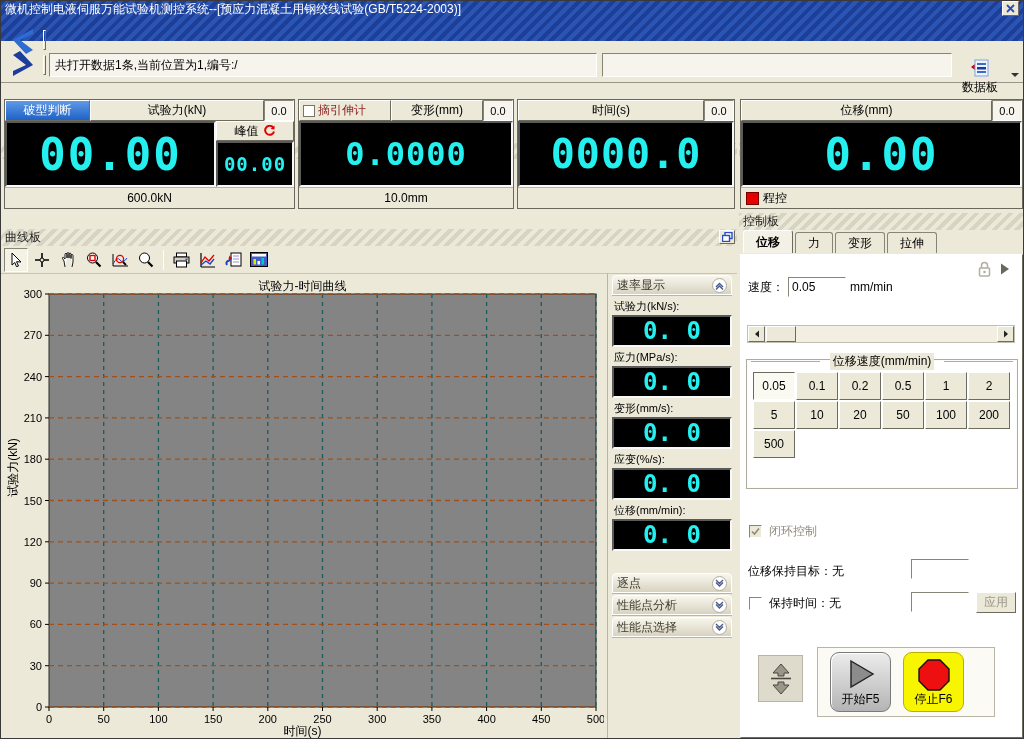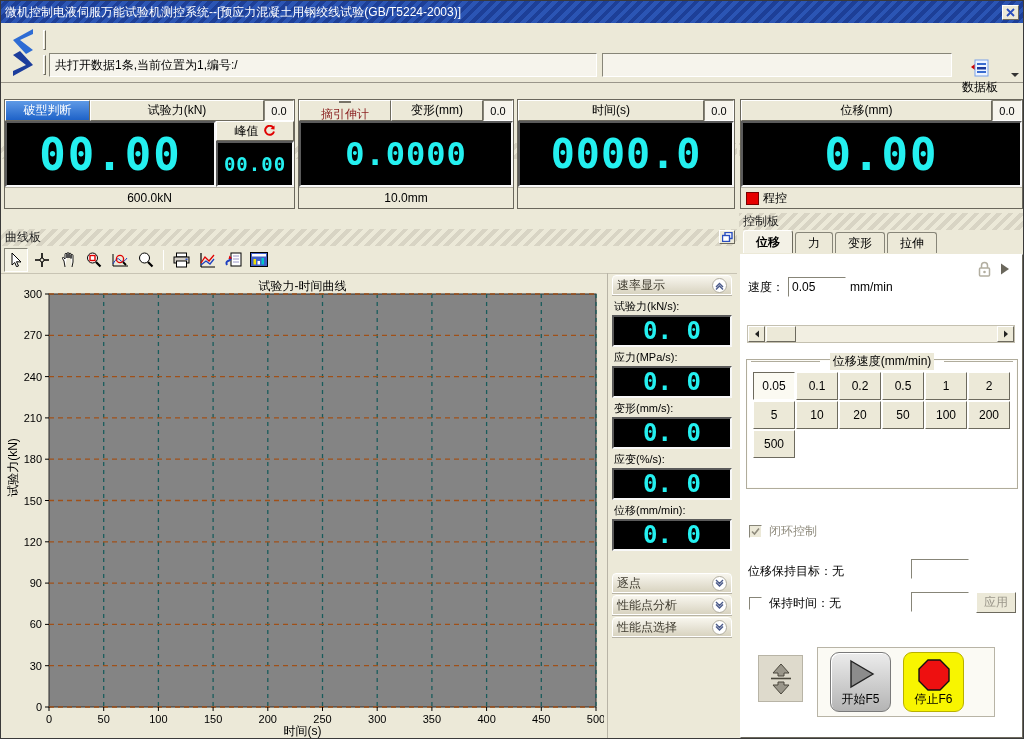--- a/index.html
+++ b/index.html
@@ -6,23 +6,23 @@
   *{box-sizing:border-box;}
   .window{
     position:relative;width:1024px;height:739px;overflow:hidden;
     background:#ece9d8;
     font-family:"Liberation Sans","DejaVu Sans",sans-serif;
     font-size:12px;color:#000;
     border:1px solid #3a3a3a;
   }
   
   .titlebar{
-    position:absolute;left:0;top:0;width:100%;height:22px;
+    position:absolute;left:0;top:0;width:100%;height:40px;
     background:repeating-linear-gradient(315deg,#2b55b4 0 4px,#1d3f97 4px 8px);
-    color:#fff;display:flex;align-items:center;padding:0 4px;
+    color:#fff;display:flex;align-items:flex-start;padding:0 4px;
   }
   .titlebar .title{flex:1;font-size:12px;letter-spacing:0;white-space:nowrap;overflow:hidden;}
   .btn3d{background:#ece9d8;border:1px solid;border-color:#fff #6d6a5e #6d6a5e #fff;}
   .close-btn{width:17px;height:15px;display:flex;align-items:center;justify-content:center;
     color:#2a4ebf;font-weight:bold;font-size:11px;cursor:default;}
   
   .topbar{position:absolute;left:0;top:22px;width:100%;height:60px;border-bottom:1px solid #9a968a;}
   .logo{position:absolute;left:5px;top:4px;}
   .grip{position:absolute;width:3px;height:20px;border:1px solid;border-color:#fff #6d6a5e #6d6a5e #fff;}
   .menubar{position:absolute;left:52px;top:5px;display:flex;gap:4px;}
@@ -44,21 +44,21 @@
   
   .disp-panel{position:absolute;top:82px;}
   .panel-title-strip{position:absolute;left:0;top:16px;width:100%;height:16px;margin-top:44px;}
   .grp{position:absolute;top:16px;height:110px;border:1px solid #6a675c;background:#ece9d8;display:flex;flex-direction:column;}
   .grp-head{height:21px;display:flex;}
   .head-btn{border:1px solid;border-color:#fff #6d6a5e #6d6a5e #fff;background:#ece9d8;
     display:flex;align-items:center;justify-content:center;font-size:12px;}
   .small-val{width:30px;border:1px solid;border-color:#878578 #fff #fff #878578;background:#f6f4ec;
     display:flex;align-items:center;justify-content:center;font-size:11px;}
   .mode-btn{width:85px;background:linear-gradient(#5f9ae6,#1e62c8);color:#fff;}
-  .ext-box{width:92px;gap:3px;padding:0 3px;justify-content:flex-start;flex-direction:column;}
+  .ext-box{width:92px;gap:3px;padding:0 3px;justify-content:flex-start;}
   .ext-box .cb{width:12px;height:12px;background:#fff;border:1px solid #787468;}
   .ext-lbl{color:#8a1f1f;}
   .grp-body{flex:1;display:flex;}
   .seg{
     background:#000;border:2px solid;border-color:#5a5a5a #f8f8f8 #f8f8f8 #5a5a5a;
     color:#24f0f0;font-family:"DejaVu Sans Mono",monospace;font-weight:bold;
     display:flex;align-items:center;justify-content:center;letter-spacing:2px;
   }
   .seg-big{flex:1;font-size:44px;}
   .peak-col{width:78px;display:flex;flex-direction:column;}

